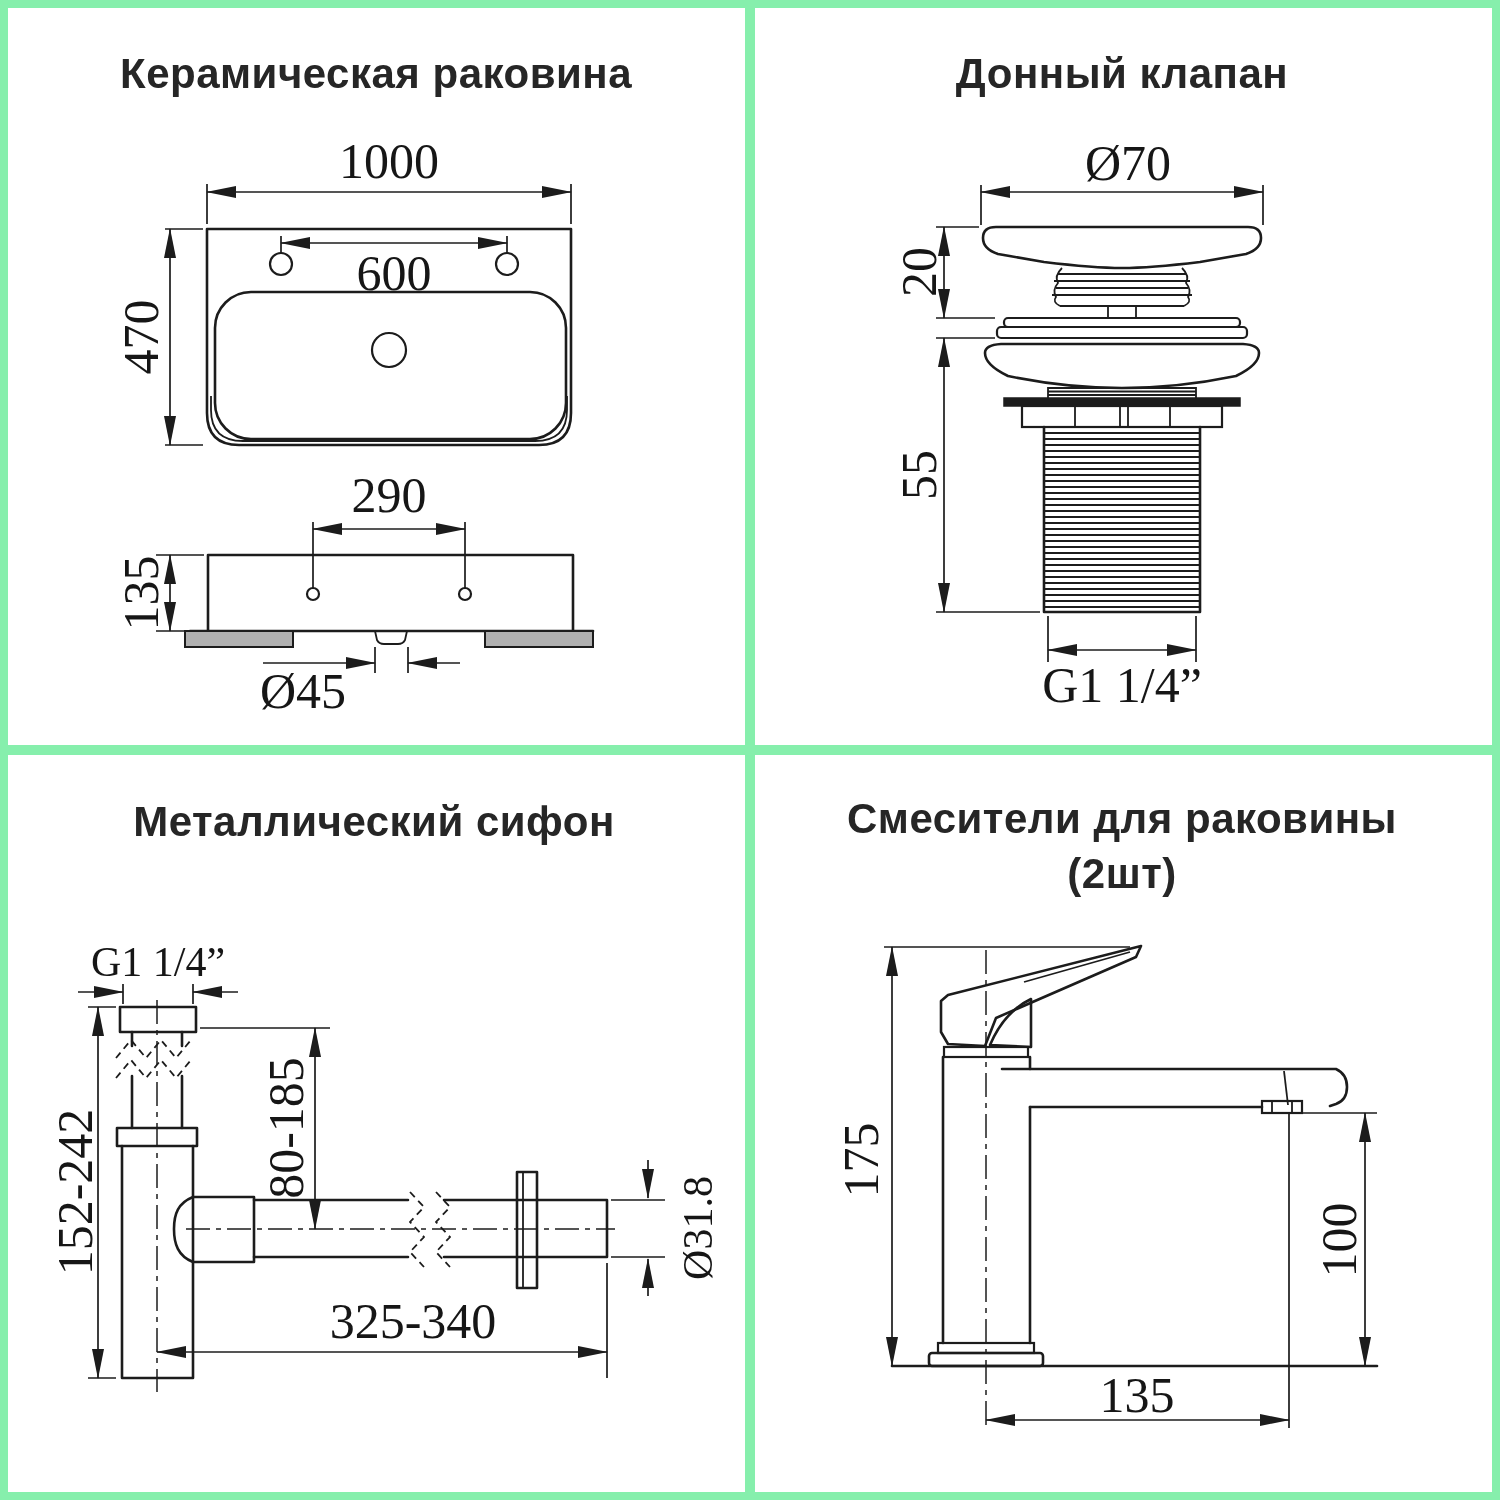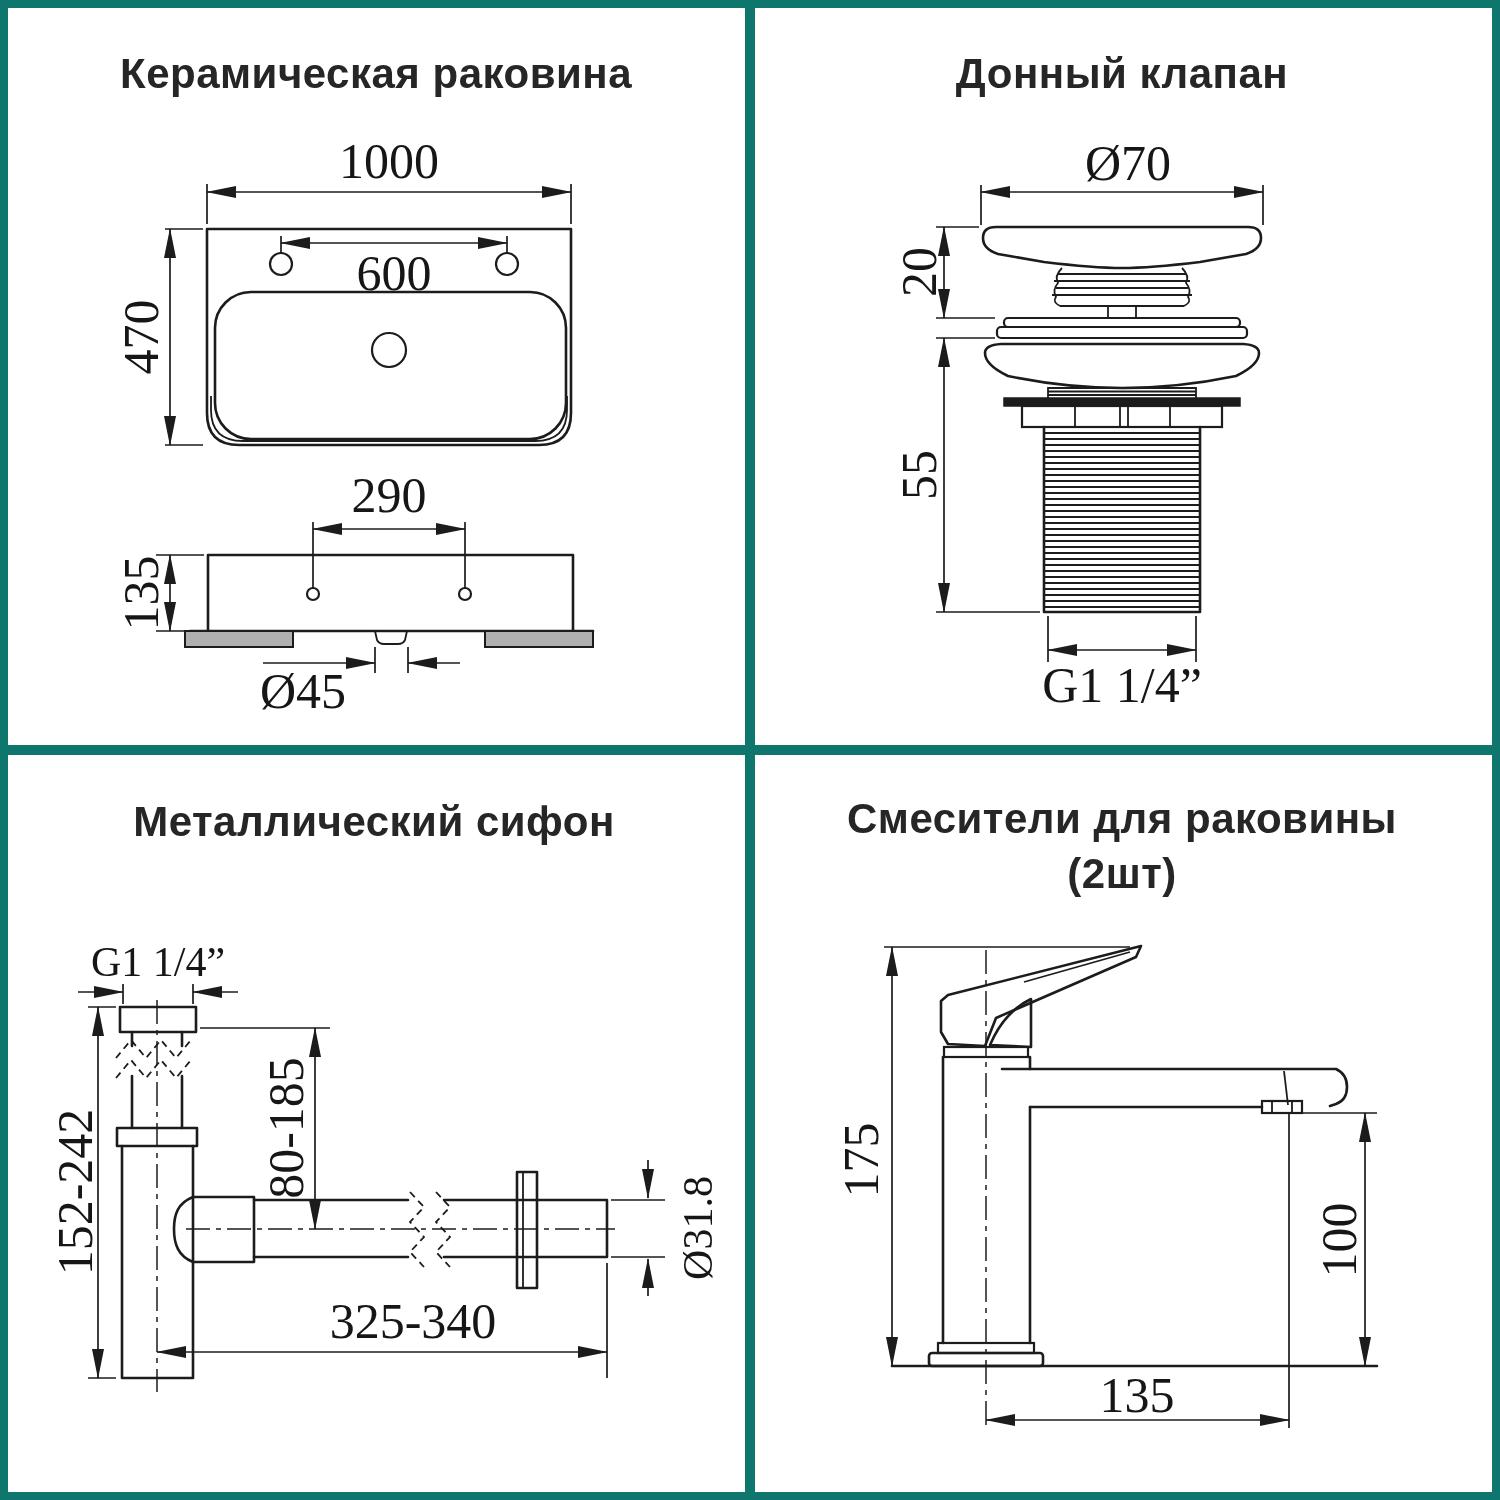--- a/index.html
+++ b/index.html
@@ -1,17 +1,17 @@
 <!DOCTYPE html>
 <html><head>
 <meta charset="utf-8">
 <style>
   html,body{margin:0;padding:0;}
   body{background:#f2f2f2;font-family:"Liberation Sans",sans-serif;}
-  .stage{position:relative;width:1500px;height:1500px;background:#0f766e;overflow:hidden;}
+  .stage{position:relative;width:1500px;height:1500px;background:#86efac;overflow:hidden;}
   svg{position:absolute;left:0;top:0;display:block;}
   .panel{fill:#ffffff;}
   .o {fill:none;stroke:#1c1c1c;stroke-width:2.6;stroke-linejoin:round;stroke-linecap:round;}
   .o2{fill:none;stroke:#1c1c1c;stroke-width:2.2;}
   .t {fill:none;stroke:#1c1c1c;stroke-width:1.8;stroke-linejoin:round;}
   .d {fill:none;stroke:#1c1c1c;stroke-width:1.7;}
   .z {fill:none;stroke:#1c1c1c;stroke-width:1.8;stroke-dasharray:7 5;}
   .c {fill:none;stroke:#1c1c1c;stroke-width:1.5;stroke-dasharray:24 6 5 6;}
   .pad{fill:#b0b0b0;stroke:#1c1c1c;stroke-width:2;}
   .f {fill:#1c1c1c;stroke:#1c1c1c;stroke-width:1.5;}

